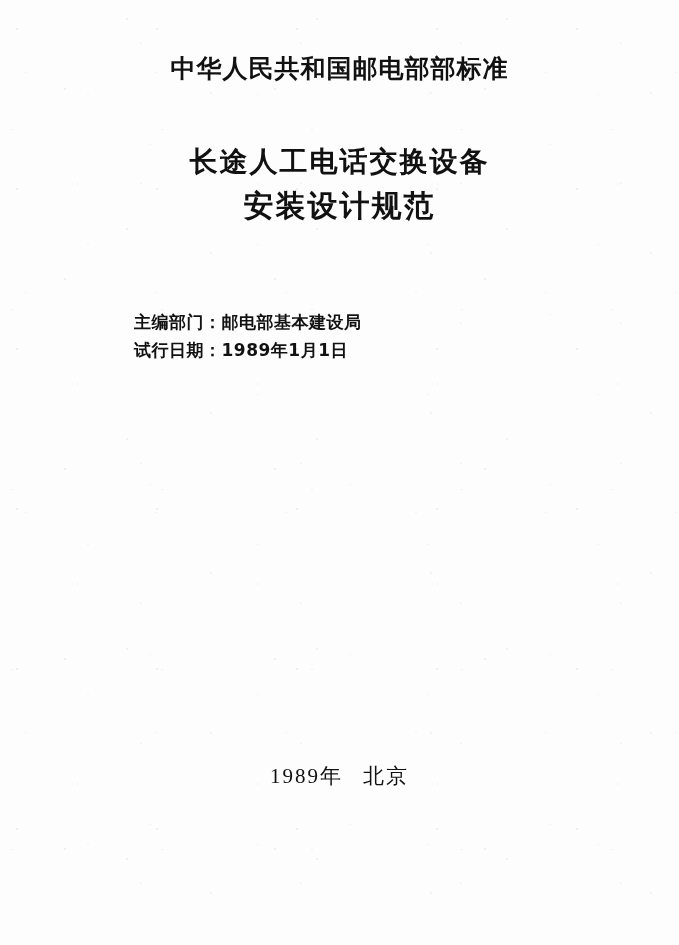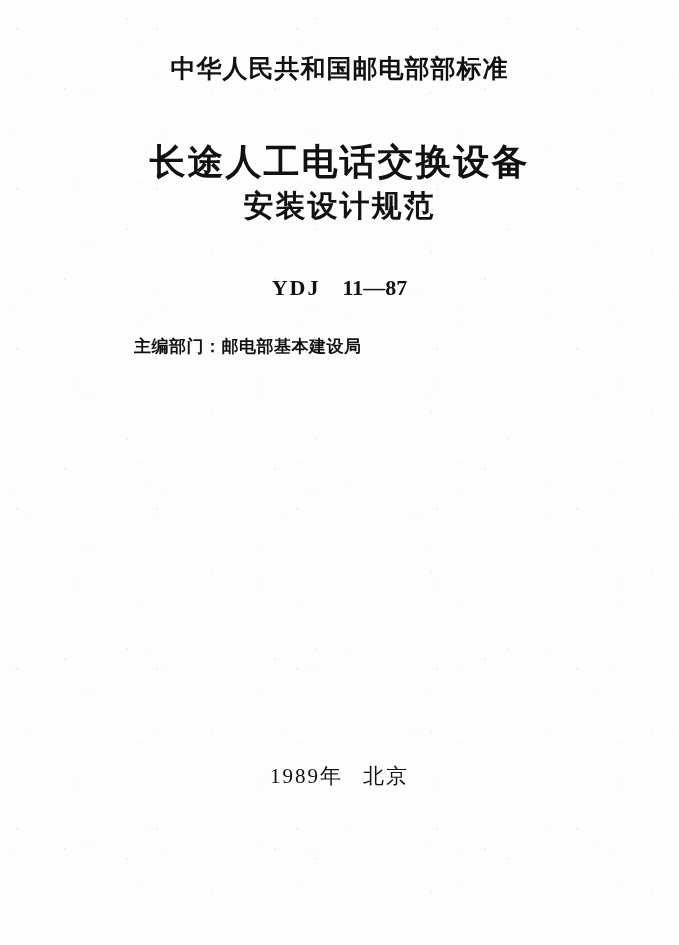--- a/index.html
+++ b/index.html
@@ -58,21 +58,21 @@
   .doc-title {
     position: absolute;
     top: 140px;
     left: 0;
     width: 679px;
     text-align: center;
     font-family: "DejaVu Sans", sans-serif;
     font-weight: bold;
   }
   .doc-title .line1 {
-    font-size: 36px;
+    font-size: 28px;
     letter-spacing: 2px;
     line-height: 44px;
     text-align: center;
   }
   .doc-title .line2 {
     font-size: 30px;
     letter-spacing: 2px;
     line-height: 44px;
     margin-top: 0;
   }
@@ -88,21 +88,21 @@
     font-family: "Liberation Serif", serif;
     letter-spacing: 2px;
   }
   .doc-code .code-num {
     margin-left: 22px;
     letter-spacing: 0px;
   }
 
   .meta-block {
     position: absolute;
-    top: 332px;
+    top: 308px;
     left: 134px;
     font-family: "DejaVu Sans", sans-serif;
     font-size: 17px;
     font-weight: bold;
     line-height: 28px;
     letter-spacing: 0.5px;
   }
   .meta-row {
     white-space: nowrap;
   }
@@ -142,27 +142,27 @@
 
 <div class="content">
 
   <div class="doc-header">中华人民共和国邮电部部标准</div>
 
   <div class="doc-title">
     <div class="line1">长途人工电话交换设备</div>
     <div class="line2">安装设计规范</div>
   </div>
 
-  <div class="doc-code">
-    <span>YDJ</span><span class="code-num">11—87</span>
-  </div>
 
   <div class="meta-block">
     <div class="meta-row">
       <span class="meta-label">主编部门：</span><span class="meta-value">邮电部基本建设局</span>
+    </div>
+    <div class="meta-row">
+      <span class="meta-label">试行日期：</span><span class="meta-value">1989年1月1日</span>
     </div>
   </div>
 
 
   <div class="imprint">
     <span>1989年</span><span class="place">北京</span>
   </div>
 
 </div>
 

